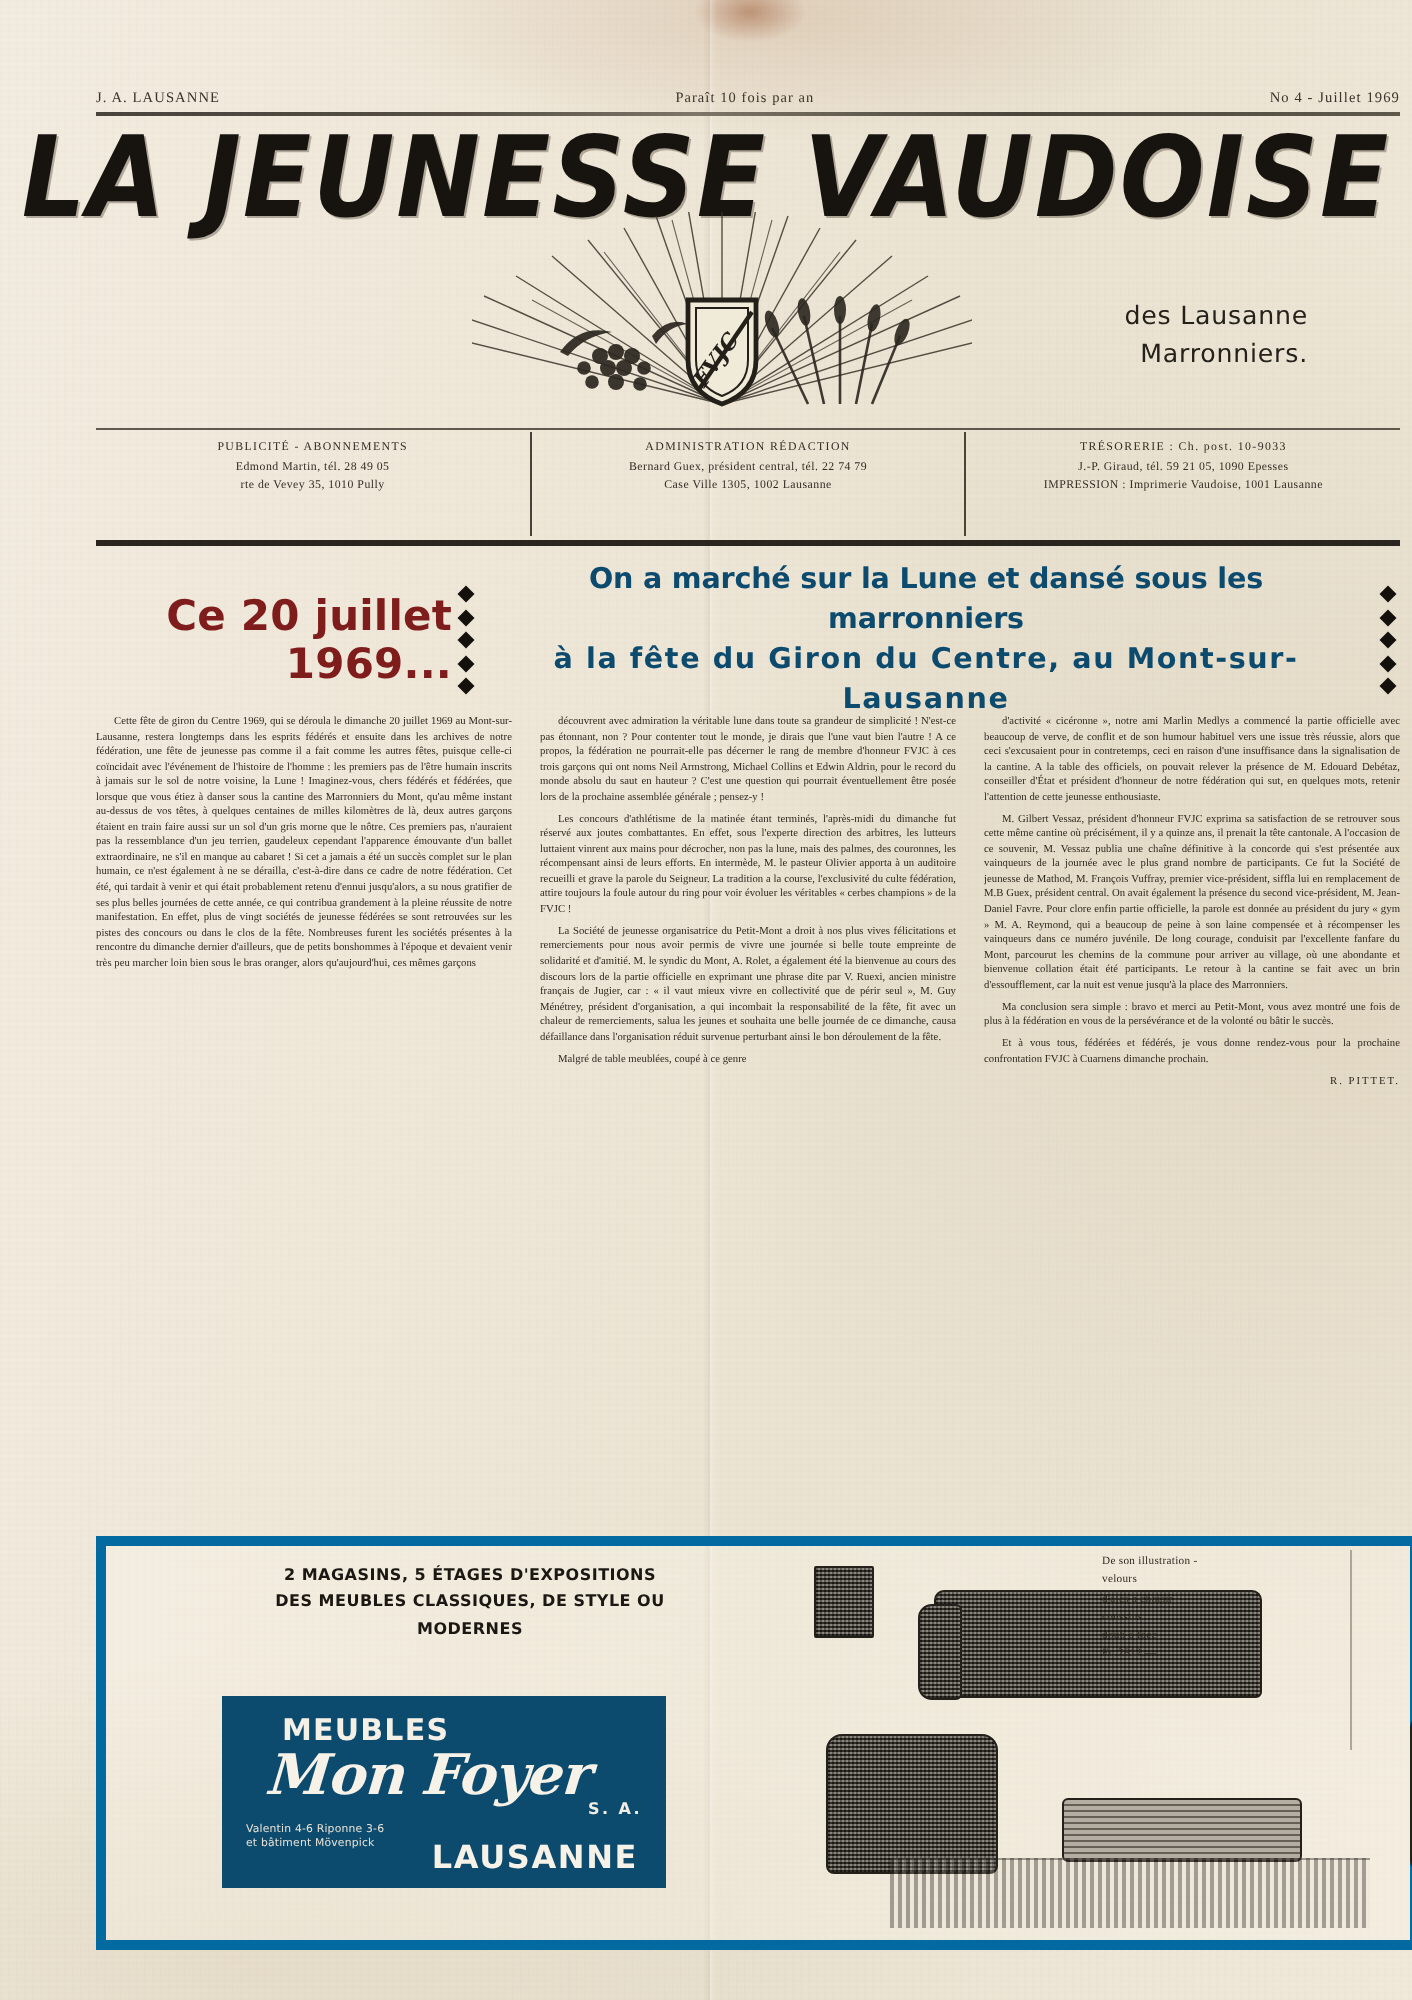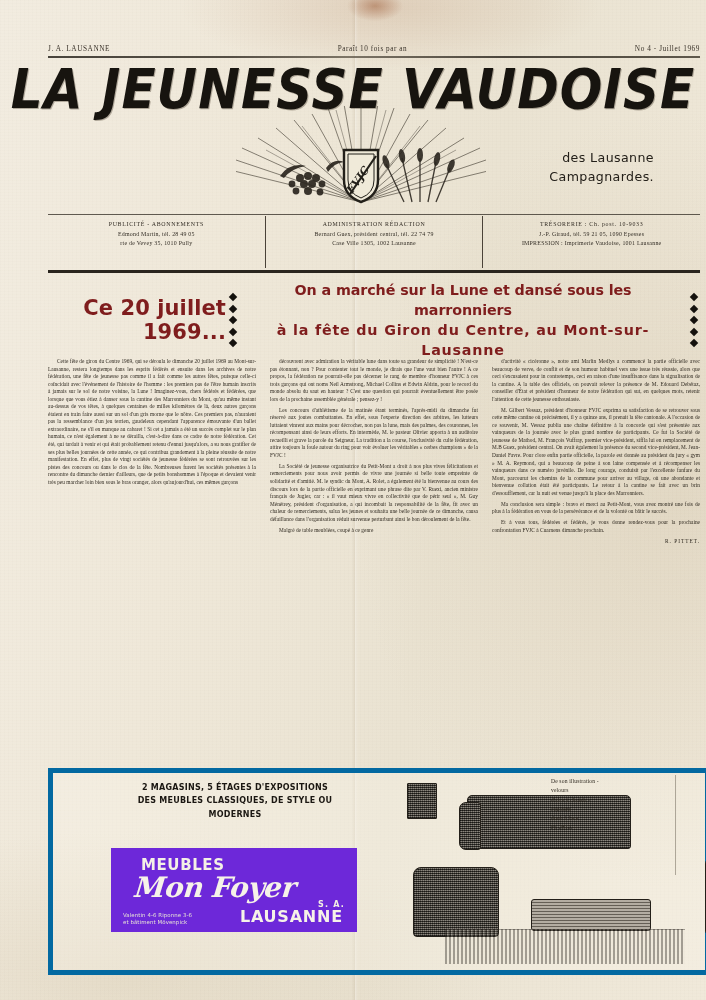--- a/index.html
+++ b/index.html
@@ -113,21 +113,21 @@
     display:flex;flex-direction:column;justify-content:space-between;
     align-items:center;padding:2px 0;
   }
   .dots i{
     display:block;width:6px;height:6px;background:#14110d;
     transform:rotate(45deg);
   }
   .headline{
     flex:1;text-align:center;padding:0 7px;
     font-family:"DejaVu Sans", sans-serif;
-    font-weight:700;font-size:14.3px;line-height:20px;color:#7f1d1d;
+    font-weight:700;font-size:14.3px;line-height:20px;color:#0c4a6e;
     letter-spacing:-.1px;
   }
   .headline .l2{letter-spacing:.8px;}
 
   
   .body{
     position:absolute;left:48px;top:358px;width:652px;height:398px;
     display:flex;gap:14px;
   }
   .col{
@@ -153,22 +153,22 @@
     position:absolute;left:22px;top:8px;width:320px;text-align:center;
     font-family:"DejaVu Sans", sans-serif;
     font-weight:700;font-size:8px;line-height:13.4px;color:#1b1712;letter-spacing:.25px;
   }
   .ad-fac{
     position:absolute;left:22px;top:56px;width:320px;text-align:center;
     font-family:"DejaVu Sans", sans-serif;
     font-weight:700;font-size:8px;color:#1b1712;letter-spacing:.3px;
   }
   .logo{
-    position:absolute;left:58px;top:75px;width:222px;height:84px;
-    background:#6d28d9;overflow:hidden;padding-left:24px;
+    position:absolute;left:58px;top:75px;width:222px;height:96px;
+    background:#0c4a6e;overflow:hidden;
   }
   .logo .meubles{
     position:absolute;left:30px;top:8px;
     font-family:"DejaVu Sans", sans-serif;font-weight:700;
     font-size:15px;color:#f4f0e6;letter-spacing:.6px;
   }
   .logo .script{
     position:absolute;left:24px;top:23px;
     font-family:"DejaVu Serif", serif;font-style:italic;font-weight:700;
     font-size:28px;color:#f6f2e8;letter-spacing:-.5px;
@@ -310,21 +310,21 @@
         <path d="M108 44 h34 v30 q0 16 -17 22 q-17 -6 -17 -22 z" fill="#f0ead9" stroke="#23201a" stroke-width="2.4"></path>
         <path d="M112 48 h26 v26 q0 13 -13 18 q-13 -5 -13 -18 z" fill="none" stroke="#23201a" stroke-width="1"></path>
         <line x1="114" y1="88" x2="140" y2="50" stroke="#23201a" stroke-width="2.2"></line>
         <text x="125" y="76" font-family="'DejaVu Serif',serif" font-style="italic" font-size="11" font-weight="700" fill="#23201a" text-anchor="middle" transform="rotate(-54 125 76)">FVJC</text>
       </g>
     </svg>
   </div>
 
   <div class="sub right">
     <div>des Lausanne</div>
-    <div>Campagnardes.</div>
+    <div>Marronniers.</div>
   </div>
 
   <div class="rule-mid"></div>
 
   <div class="imprint">
     <div class="imp-col c1">
       <div class="hd">PUBLICITÉ - ABONNEMENTS</div>
       <div>Edmond Martin, tél. 28 49 05</div>
       <div>rte de Vevey 35, 1010 Pully</div>
     </div>

